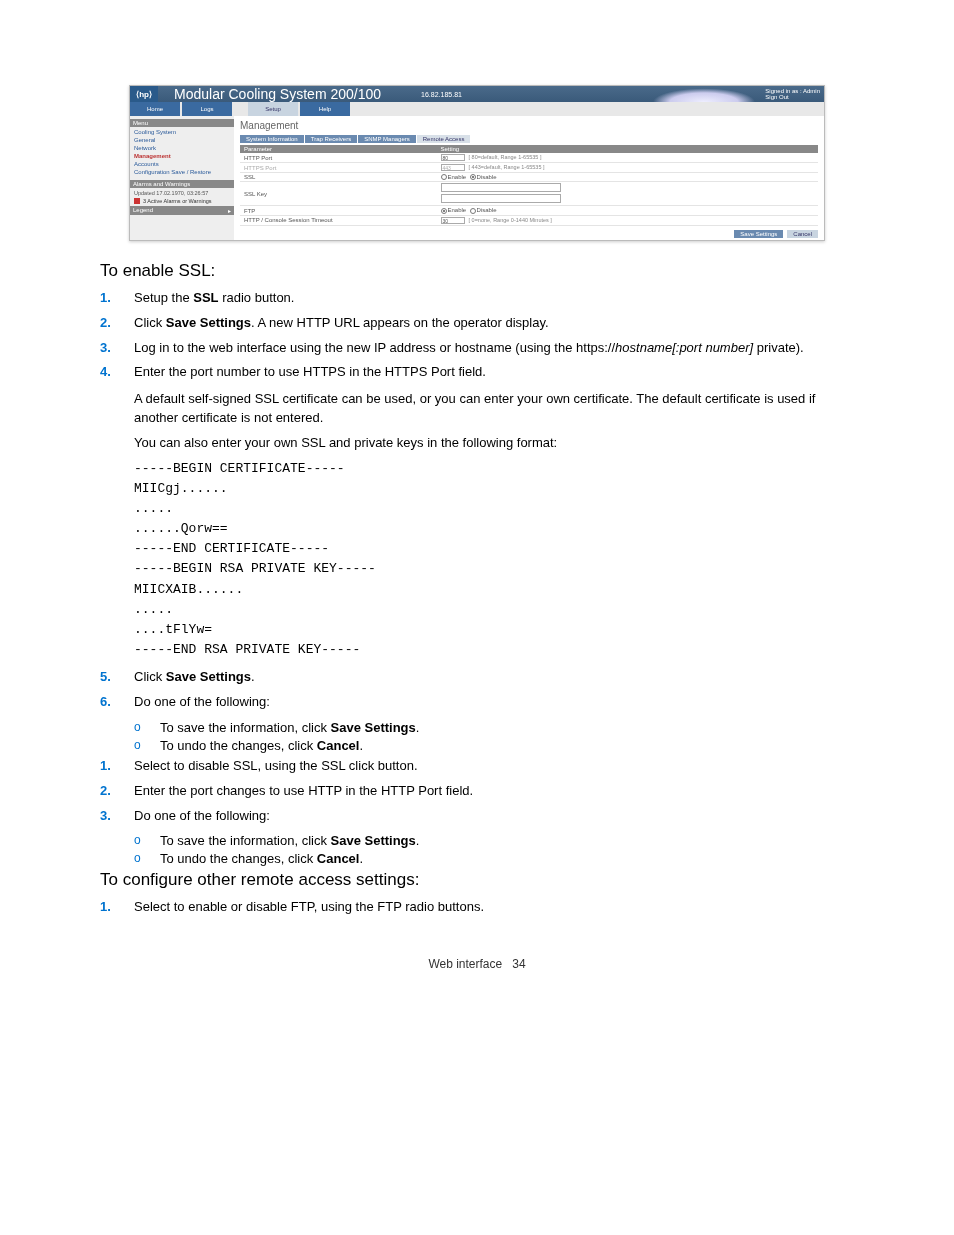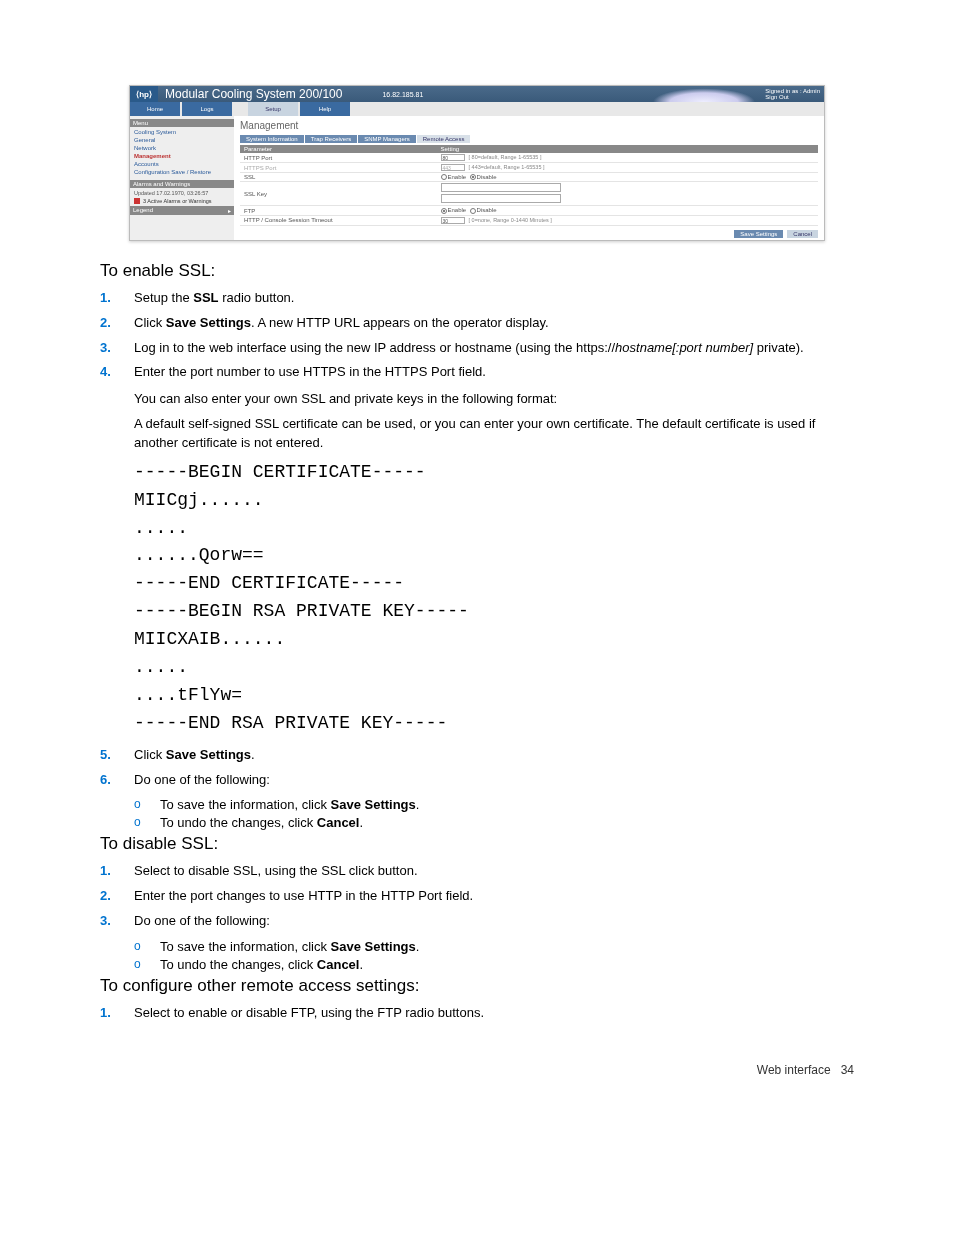--- a/index.html
+++ b/index.html
@@ -36,22 +36,22 @@
     background:#2a5a8a;
     padding:0 6px;
     font-weight:bold;
     font-size:8px;
     height:100%;
     display:flex;
     align-items:center;
   }
   .shot .title {
     color:#fff;
-    font-size:12px;
-    margin-left:7px;
+    font-size:14px;
+    margin-left:16px;
   }
   .shot .ip {
     color:#fff;
     font-size:7px;
     margin-left:40px;
   }
   .shot .cloud {
     position:absolute;
     right:60px;
     top:0;
@@ -156,29 +156,29 @@
     margin:3px 0;
   }
   ul.circ > li > .cm {
     width:26px;
     flex:none;
     color:#0073cf;
     font-size:12px;
   }
   .mono {
     font-family: "Courier New", monospace;
-    font-size:18px;
+    font-size:13px;
     white-space:pre;
     line-height:1.55;
     margin:4px 0 8px 34px;
   }
   .inline-mono { font-family:Liberation Sans, sans-serif; }
   b { font-weight:bold; }
   .footer {
-    text-align:right;
+    text-align:center;
     font-size:12px;
     color:#333;
     margin-top:40px;
   }
 </style>
 </head>
 <body>
 
 <div class="page">
 
@@ -286,22 +286,22 @@
       </li>
     <li>
         <span class="mark">3.</span>
       <span class="body"><span>Log in to the web interface using the new IP address or hostname (using the </span><span class="inline-mono">https://</span><i>hostname[:port number]</i><span> private).</span></span>
       </li>
     <li>
         <span class="mark">4.</span>
       <span class="body">Enter the port number to use HTTPS in the HTTPS Port field.</span>
       </li>
   </ol>
+  <div class="indent">A default self-signed SSL certificate can be used, or you can enter your own certificate. The default certificate is used if another certificate is not entered.</div>
   <div class="indent">You can also enter your own SSL and private keys in the following format:</div>
-  <div class="indent">A default self-signed SSL certificate can be used, or you can enter your own certificate. The default certificate is used if another certificate is not entered.</div>
   <div class="mono">-----BEGIN CERTIFICATE-----
 MIICgj......
 .....
 ......Qorw==
 -----END CERTIFICATE-----
 -----BEGIN RSA PRIVATE KEY-----
 MIICXAIB......
 .....
 ....tFlYw=
 -----END RSA PRIVATE KEY-----</div>
@@ -319,21 +319,20 @@
     <li>
         <span class="cm">o</span>
       <span><span>To save the information, click </span><b>Save Settings</b><span>.</span></span>
       </li>
     <li>
         <span class="cm">o</span>
       <span><span>To undo the changes, click </span><b>Cancel</b><span>.</span></span>
       </li>
   </ul>
 
-  <div class="lead">To disable SSL:</div>
   <ol class="num">
     <li>
         <span class="mark">1.</span>
       <span class="body">Select to disable SSL, using the SSL click button.</span>
       </li>
     <li>
         <span class="mark">2.</span>
       <span class="body">Enter the port changes to use HTTP in the HTTP Port field.</span>
       </li>
     <li>

